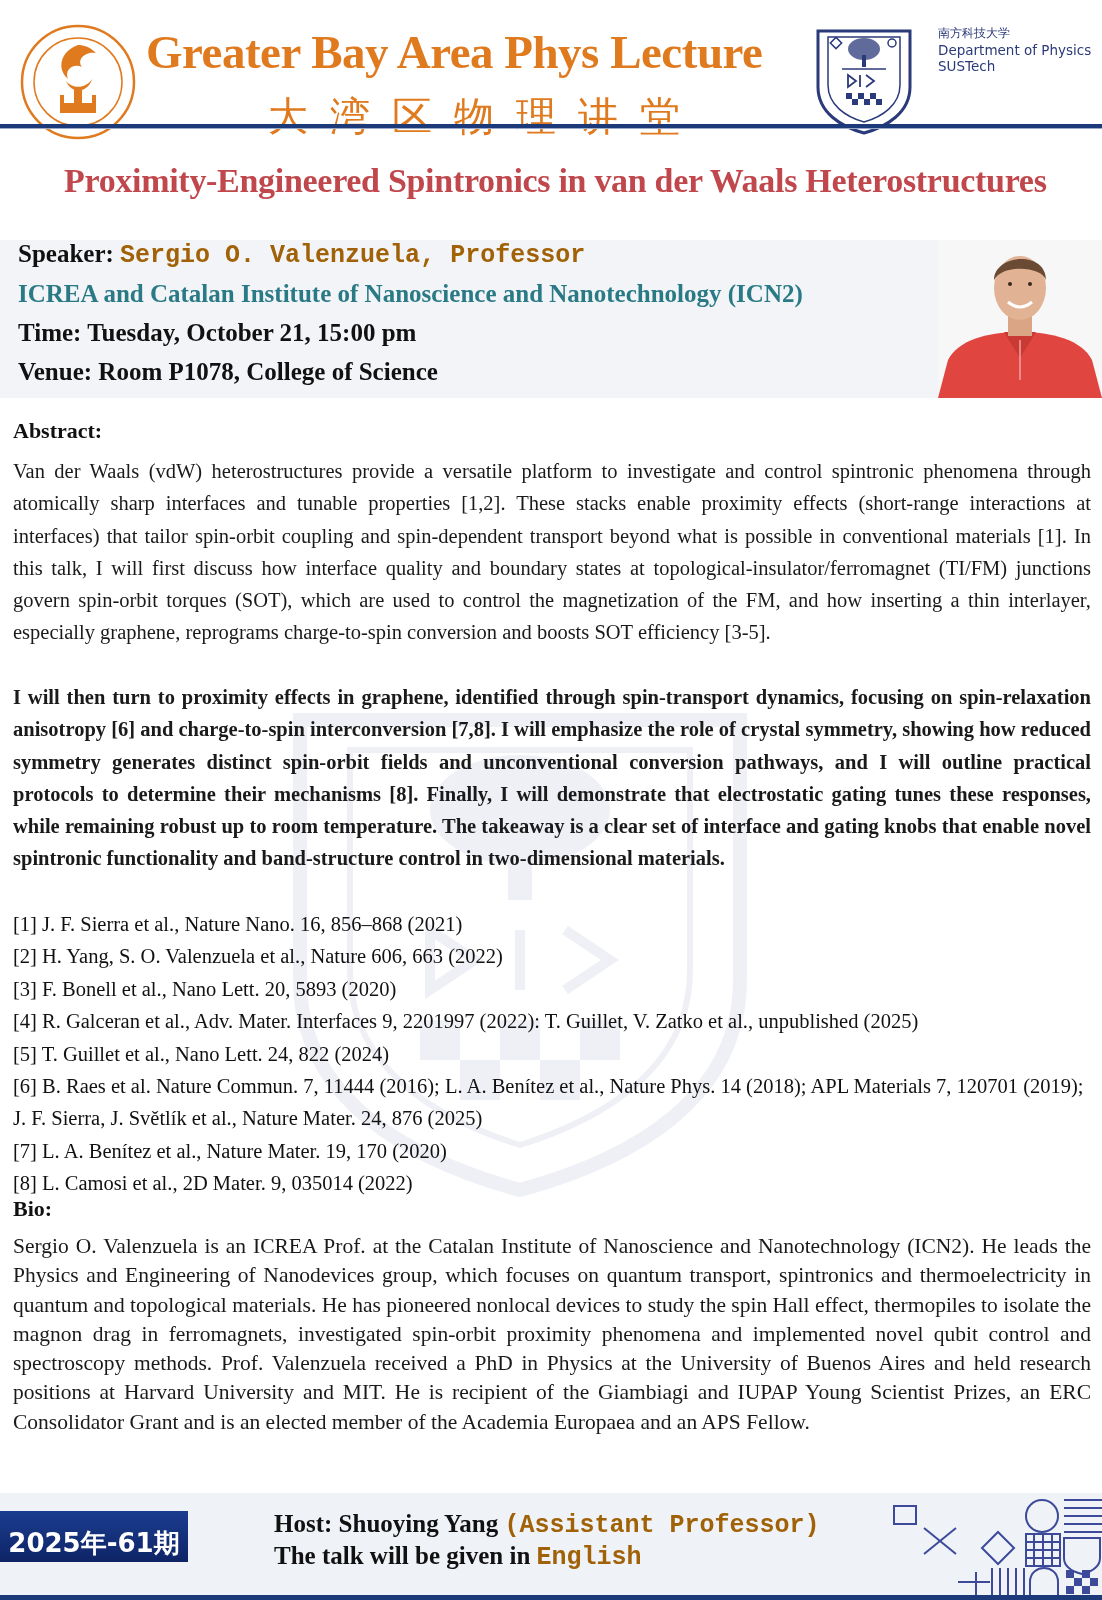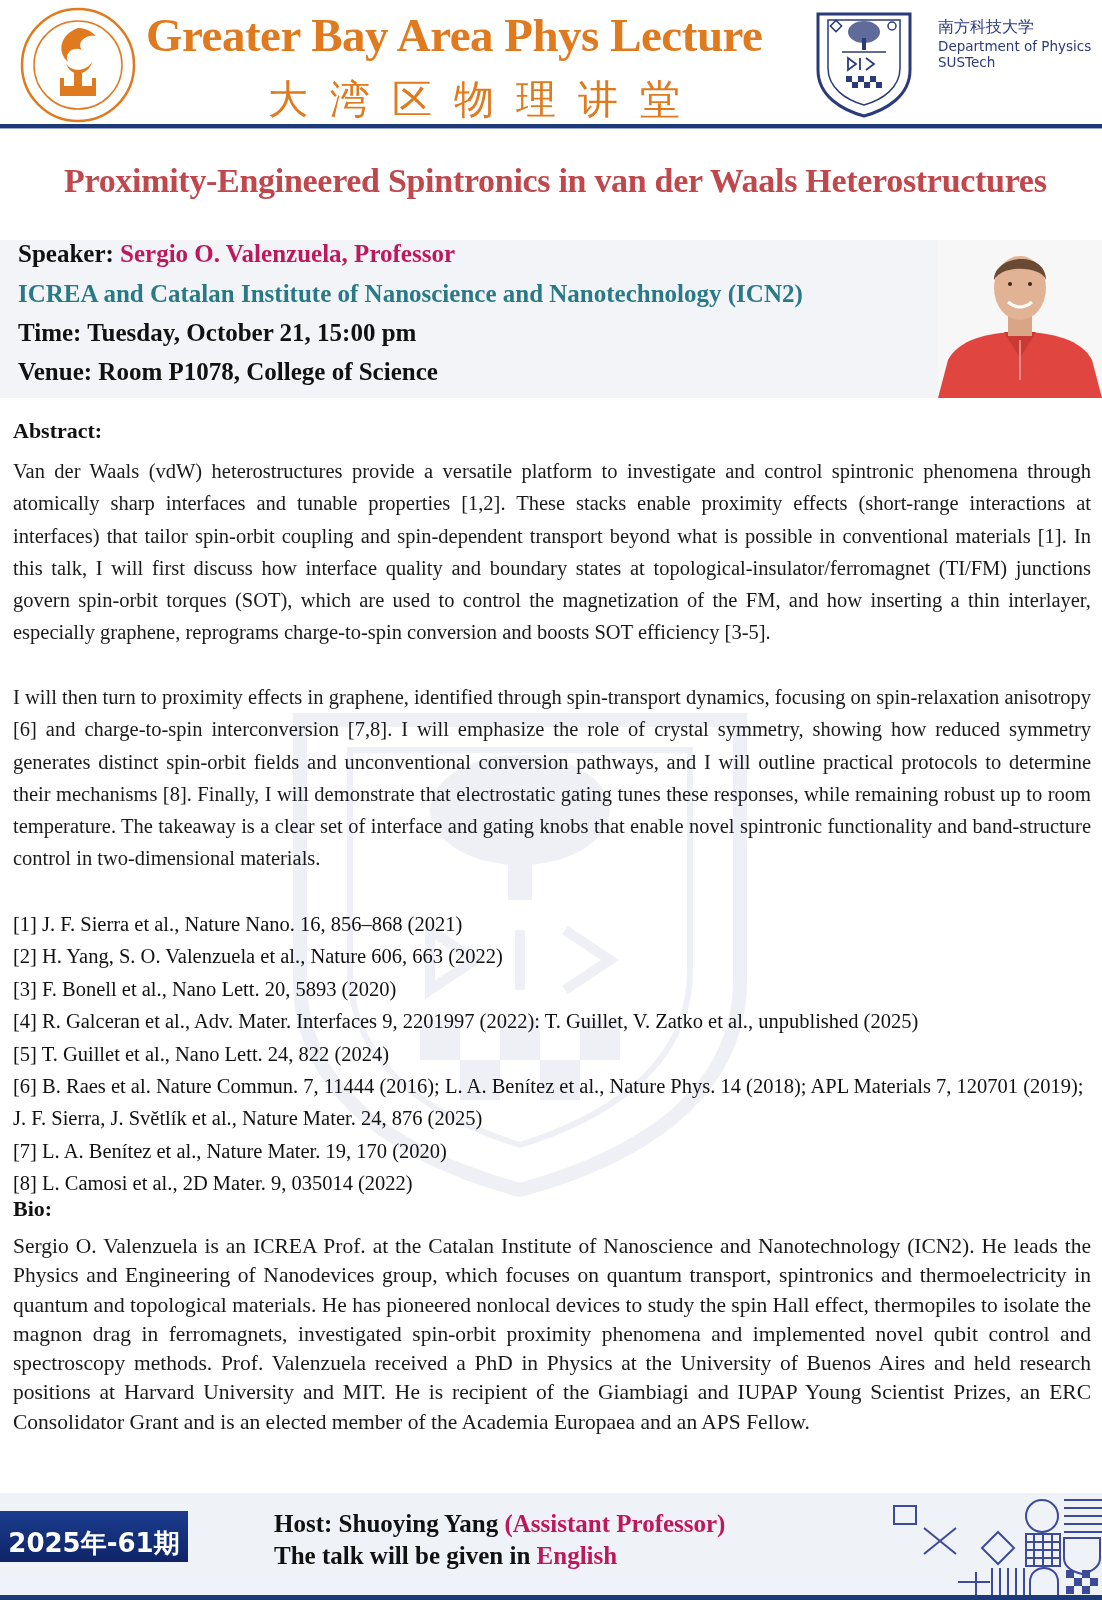--- a/index.html
+++ b/index.html
@@ -1,52 +1,52 @@
 <!DOCTYPE html>
 <html><head>
 <meta charset="utf-8">
 <style>
   * { box-sizing: border-box; margin: 0; padding: 0; }
   html, body { width: 1102px; height: 1600px; background: #ffffff; overflow: hidden; }
   body { position: relative; font-family: "Liberation Serif", "DejaVu Serif", serif; color: #111; }
 
   
-  .header { position: absolute; left: 0; top: 0; width: 1102px; height: 124px; background: #fff; }
+  .header { position: absolute; left: 0; top: 17px; width: 1102px; height: 124px; background: #fff; }
   .header-rule { position: absolute; left: 0; top: 124px; width: 1102px; height: 5px; background: #1c3a7a; border-bottom: 1px solid #9aa9c8; }
   .logo-left { position: absolute; left: 16px; top: 6px; width: 124px; height: 118px; }
   .title-en { position: absolute; left: 146px; top: 8px; font-family: "Liberation Serif", serif; font-weight: bold; font-size: 47px; color: #e07a1f; letter-spacing: -0.5px; white-space: nowrap; }
   .title-zh { position: absolute; left: 268px; top: 72px; font-family: "DejaVu Serif", serif; font-size: 40px; color: #e07a1f; letter-spacing: 22px; white-space: nowrap; }
   .shield { position: absolute; left: 814px; top: 10px; width: 100px; height: 108px; }
   .dept-block { position: absolute; left: 938px; top: 8px; width: 160px; }
-  .dept-zh-small { font-family: "DejaVu Sans", sans-serif; font-size: 16px; color: #2b3a7a; white-space: nowrap; margin-top: 9px; }
+  .dept-zh-small { font-family: "DejaVu Sans", sans-serif; font-size: 12px; color: #2b3a7a; white-space: nowrap; }
   .dept-zh-big { font-family: "DejaVu Sans", sans-serif; font-weight: bold; font-size: 38px; color: #2b3a7a; letter-spacing: 6px; line-height: 46px; white-space: nowrap; }
   .dept-en { font-family: "DejaVu Sans", sans-serif; font-size: 13.5px; color: #2b3a7a; line-height: 16px; white-space: nowrap; }
 
   
   .talk-title { position: absolute; left: 18px; top: 162px; width: 1080px; font-weight: bold; font-size: 34px; color: #c0474c; white-space: nowrap; letter-spacing: -0.3px; margin-left: 46px; }
 
   
   .info { position: absolute; left: 0; top: 240px; width: 938px; height: 158px; background: #f2f4f8; }
   .info-line { position: absolute; left: 18px; font-weight: bold; font-size: 25px; white-space: nowrap; }
-  .teal { color: #be185d; }
+  .teal { color: #a16207; font-family: Liberation Mono, monospace; }
   .line-speaker { top: 0px; }
   .line-inst { top: 40px; font-weight: bold; color: #2a7a86; }
   .line-time { top: 79px; }
   .line-venue { top: 118px; }
   .photo { position: absolute; left: 938px; top: 240px; width: 164px; height: 158px; background: #f5f5f5; overflow: hidden; }
 
   
   .watermark { position: absolute; left: 280px; top: 700px; width: 480px; height: 500px; opacity: 0.07; pointer-events: none; }
 
   
   .section-head { position: absolute; left: 13px; font-weight: bold; font-size: 22px; color: #111; }
   .abstract-head { top: 418px; }
   .para { position: absolute; left: 13px; width: 1078px; font-size: 20.5px; line-height: 32.3px; text-align: justify; color: #1a1a1a; }
   .abs-p1 { top: 455px; }
-  .abs-p2 { top: 681px; }
+  .abs-p2 { top: 681px; font-weight: bold; }
 
   .refs { position: absolute; left: 13px; top: 908px; width: 1085px; font-size: 20.5px; line-height: 32.4px; }
   .ref-item { white-space: normal; }
 
   .bio-head { top: 1196px; }
   .bio-p { position: absolute; left: 13px; top: 1232px; width: 1078px; font-size: 21.5px; line-height: 29.3px; text-align: justify; color: #1a1a1a; }
 
   
   .footer { position: absolute; left: 0; top: 1493px; width: 1102px; height: 102px; background: #eff2f7; }
   .issue-badge { position: absolute; left: 0; top: 1511px; width: 188px; height: 51px; background: linear-gradient(180deg, #1b3d8f 0%, #0e2466 100%); color: #fff; font-family: "DejaVu Sans", sans-serif; font-weight: bold; font-size: 26px; line-height: 65px; text-align: center; white-space: nowrap; }

